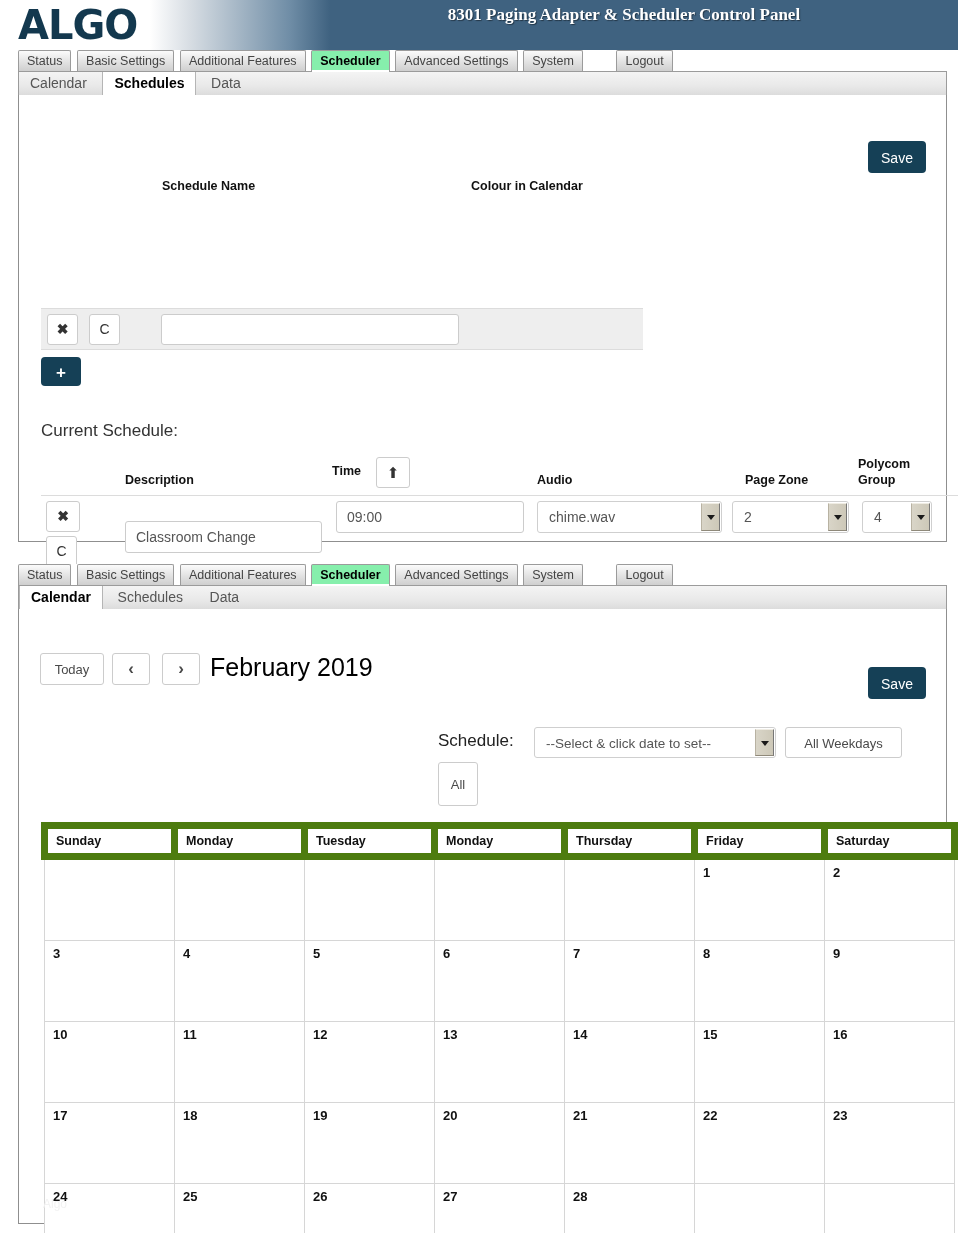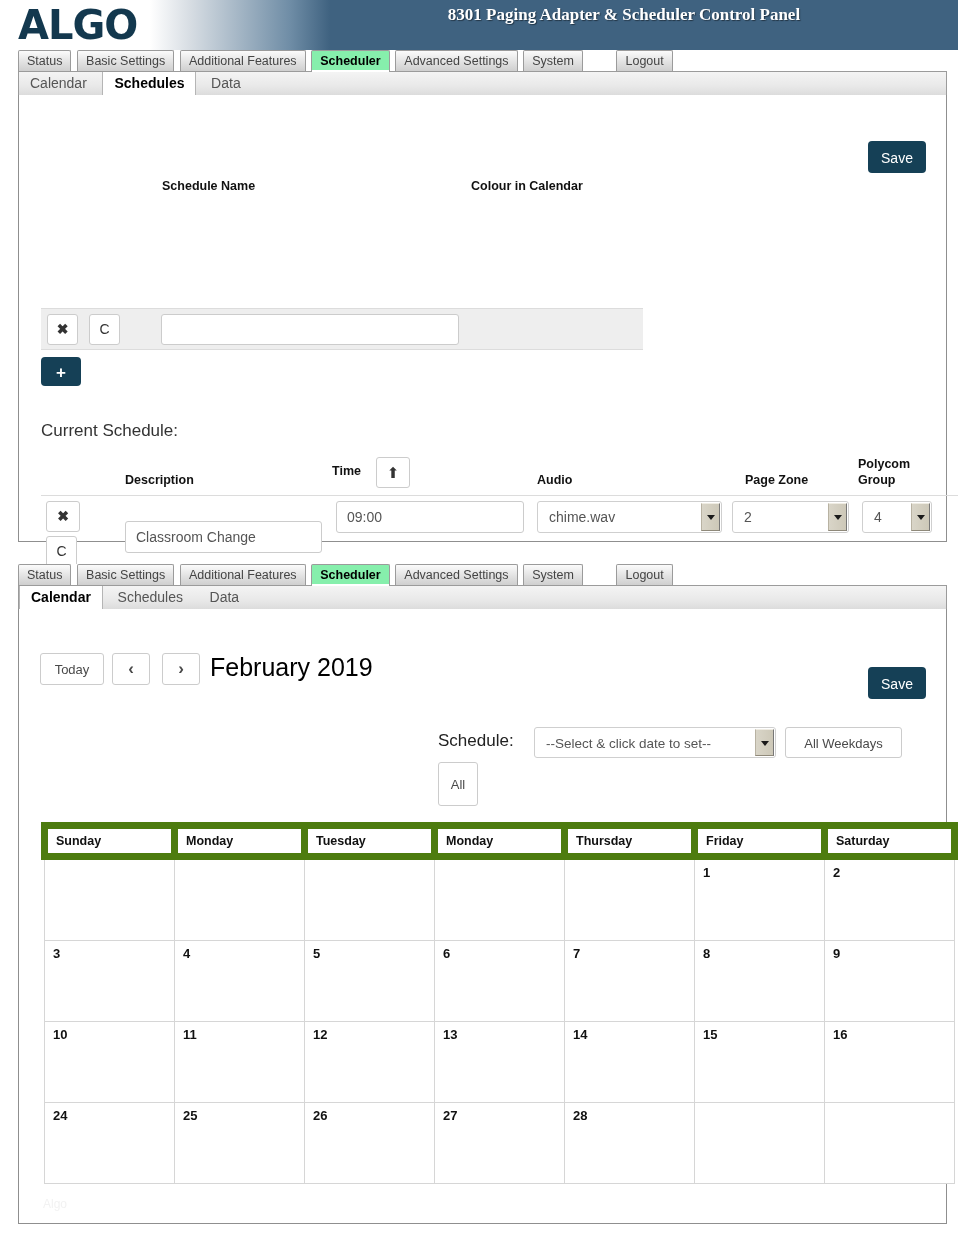--- a/index.html
+++ b/index.html
@@ -422,20 +422,29 @@
       <tr>
         <td>10</td>
         <td>11</td>
         <td>12</td>
         <td>13</td>
         <td>14</td>
         <td>15</td>
         <td>16</td>
       </tr>
       <tr>
+        <td>17</td>
+        <td>18</td>
+        <td>19</td>
+        <td>20</td>
+        <td>21</td>
+        <td>22</td>
+        <td>23</td>
+      </tr>
+      <tr>
         <td>24</td>
         <td>25</td>
         <td>26</td>
         <td>27</td>
         <td>28</td>
         <td></td>
         <td></td>
       </tr>
     </tbody>
   </table>

